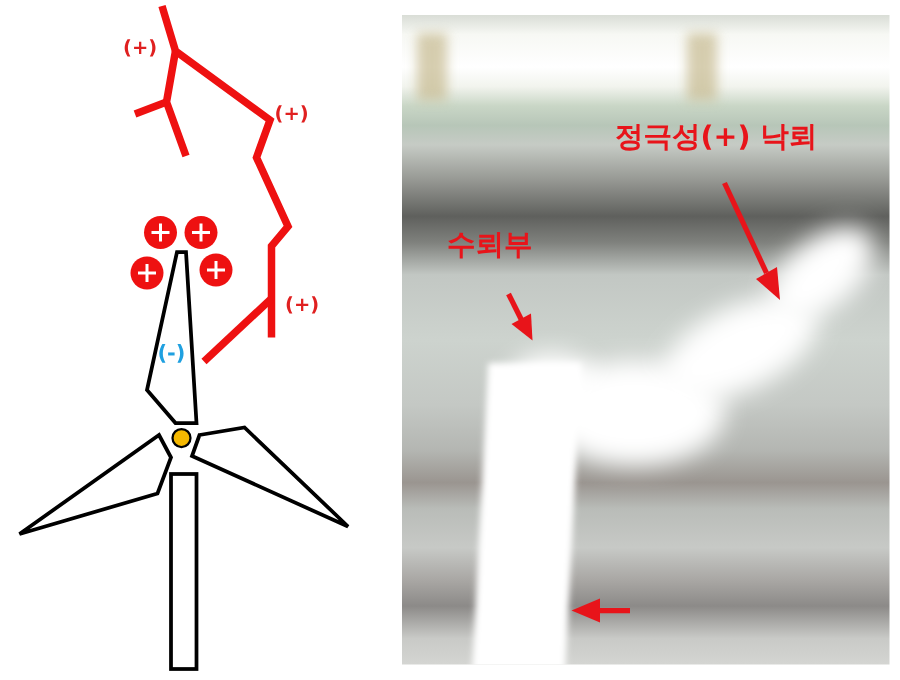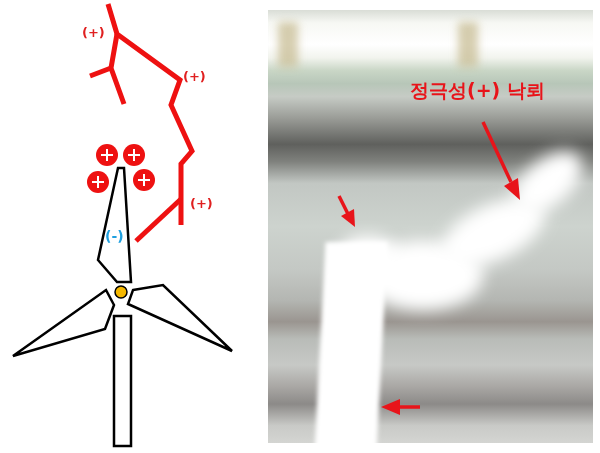--- a/index.html
+++ b/index.html
@@ -85,13 +85,14 @@
       <line x1="71" y1="186" x2="80" y2="204"></line>
       <polygon points="73,206 87,217 86,199" stroke="none"></polygon>
     </g>
     <g stroke="#e8141a" stroke-width="3.5" fill="#e8141a">
       <line x1="130" y1="397" x2="152" y2="397"></line>
       <polygon points="113,397 132,389 132,405" stroke="none"></polygon>
     </g>
   </svg>
 
   <span class="ann" style="left:126px;top:68px;margin-left:16px;">정극성(+) 낙뢰</span>
+  <span class="ann" style="left:30px;top:140px;">수뢰부</span>
 </div>
 
 </body></html>

